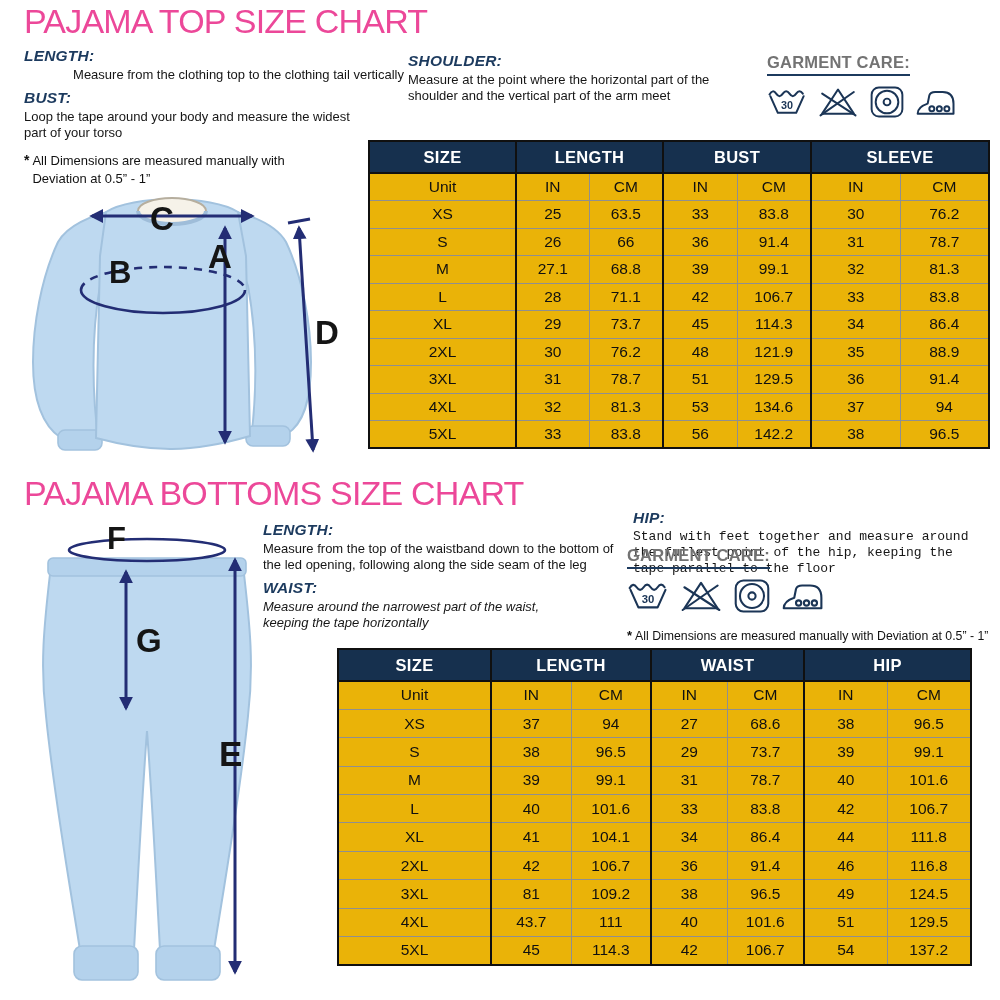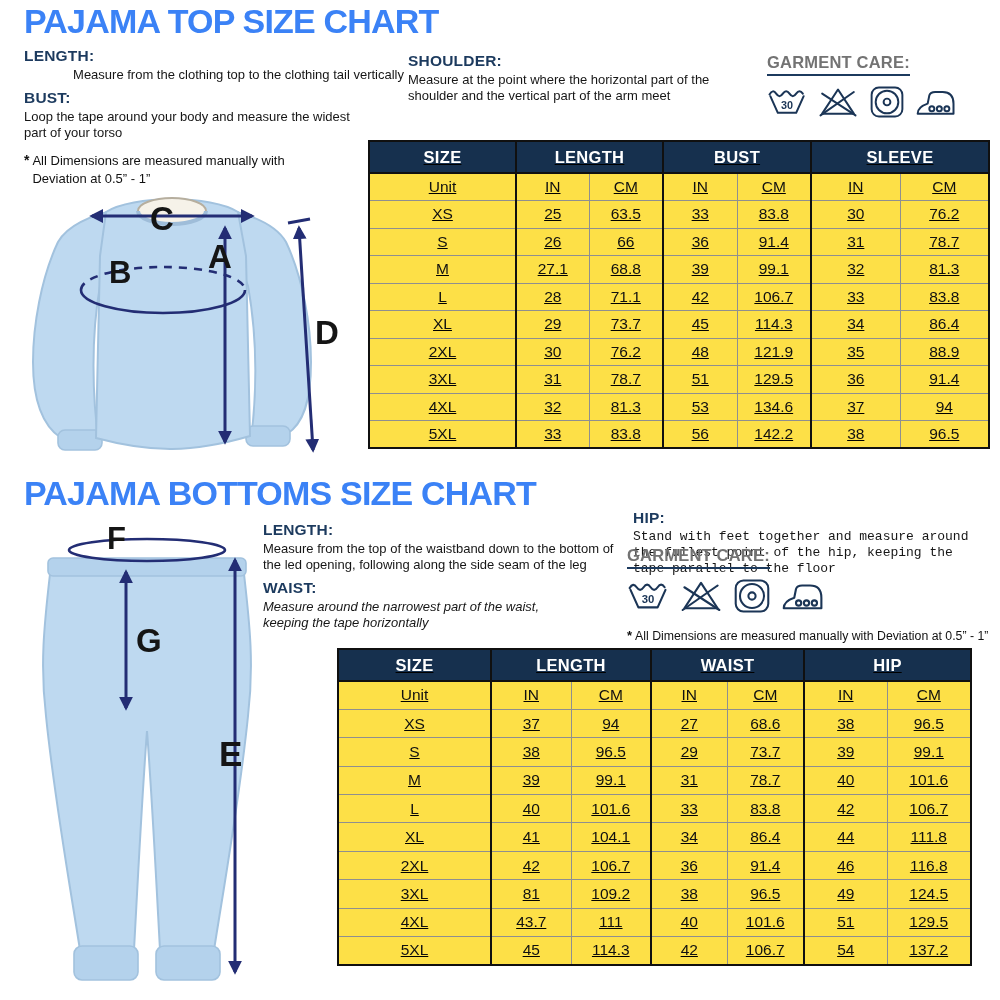--- a/index.html
+++ b/index.html
@@ -4,29 +4,29 @@
 <style>
   * { box-sizing: border-box; margin: 0; padding: 0; }
   html,body { background:#fff; }
   body { font-family: "Liberation Sans", "DejaVu Sans", sans-serif; }
   #page {
     position: relative; width: 1000px; height: 1000px;
     background: #ffffff; overflow: hidden;
   }
   .big-title {
     position: absolute; left: 24px;
-    font-size: 34px; font-weight: bold; color: #3b82f6;
+    font-size: 34px; font-weight: normal; color: #ec4899;
     letter-spacing: -0.8px; white-space: nowrap;
   }
   #top-title { top: 2px; }
   #bottoms-title { top: 474px; }
 
   .h-blue {
     color: #1c3a5e; font-weight: bold; font-size: 15.5px;
-    letter-spacing: 0.2px; margin-top: 6px; margin-bottom: 2px;
+    letter-spacing: 0.2px; margin-top: 6px; margin-bottom: 2px; font-style: italic;
   }
   .h-blue:first-child { margin-top: 0; }
   .body-text {
     font-size: 13px; color: #161616; line-height: 1.24;
   }
   .note { display: flex; margin-top: 11px; font-size: 13px; color:#111; }
   .note .star { font-weight: bold; margin-right: 3px; font-size: 14px; }
   .note .note-text { line-height: 1.35; }
 
   #top-left-block   { position:absolute; left:24px;  top:47px;  width:380px; }
@@ -55,21 +55,21 @@
   .care-icons svg { display:block; }
 
   #note-bottom {
     position:absolute; left:627px; top:617px; width:370px;
     font-size:12.3px;
   }
   #note-bottom .star { font-size: 13px; }
 
   .size-table {
     position: absolute; border-collapse: collapse; table-layout: fixed;
-    background: #fde047; border: 2.5px solid #101010; text-decoration: underline;
+    background: #eab308; border: 2.5px solid #101010;
   }
   #table-top     { left: 368px; top: 140px; }
   #table-bottoms { left: 337px; top: 648px; }
   .size-table th.gh {
     background: #16304e; color: #ffffff; font-weight: bold;
     font-size: 16.5px; height: 32px; text-align: center;
     border-bottom: 2.5px solid #101010; letter-spacing: 0.3px;
   }
   .size-table td {
     border: 1px solid #8f8f8f; text-align: center;

